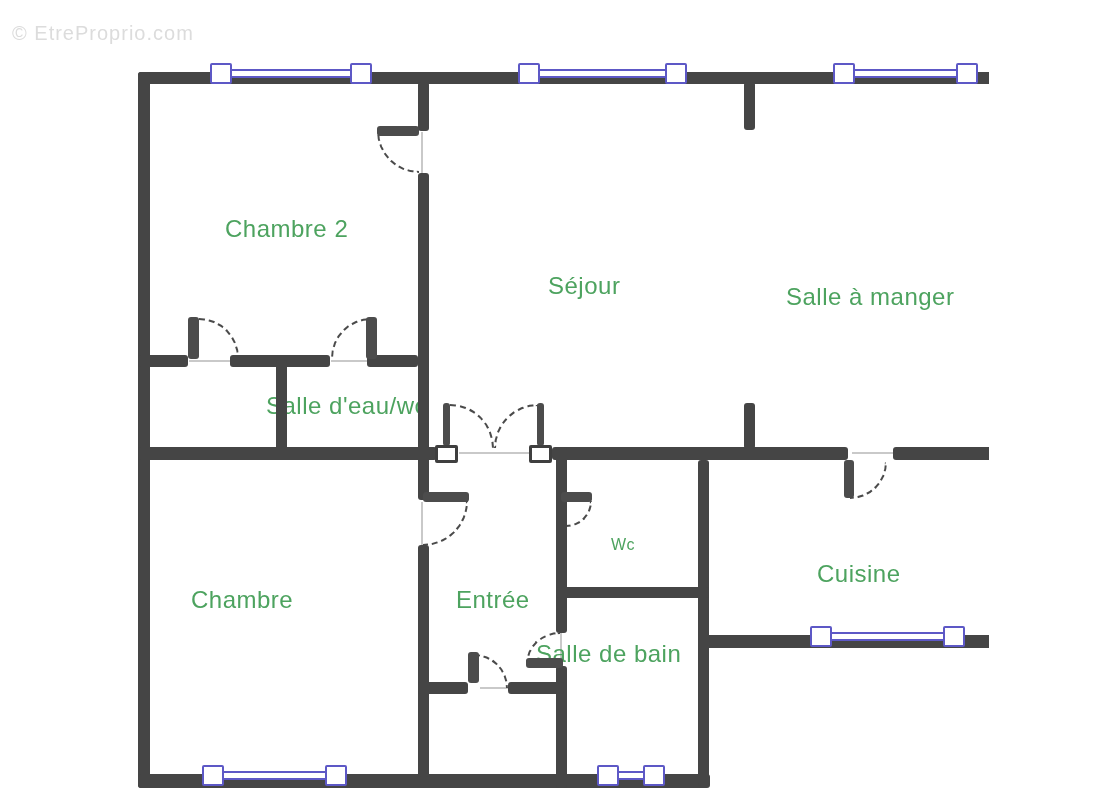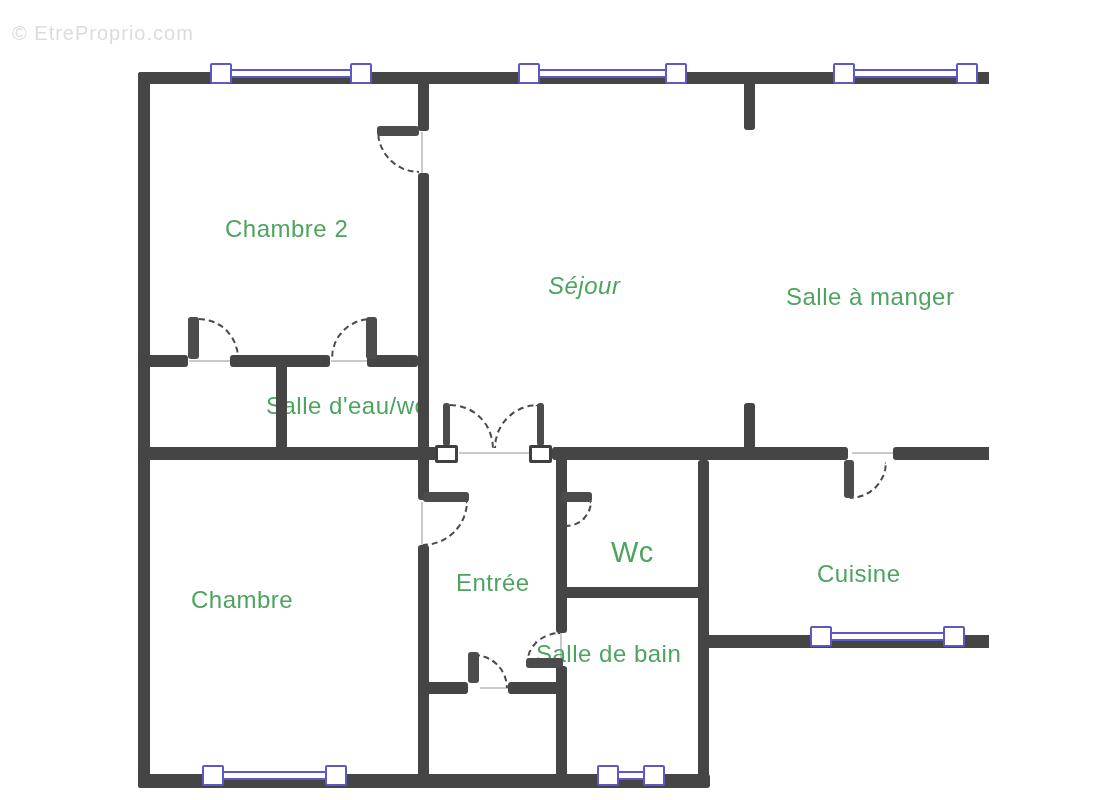--- a/index.html
+++ b/index.html
@@ -16,21 +16,21 @@
   .arc.tr{border-top:2px dashed #4a4a4a;border-right:2px dashed #4a4a4a;border-top-right-radius:100% 100%;}
   .arc.bl{border-bottom:2px dashed #4a4a4a;border-left:2px dashed #4a4a4a;border-bottom-left-radius:100% 100%;}
   .arc.br{border-bottom:2px dashed #4a4a4a;border-right:2px dashed #4a4a4a;border-bottom-right-radius:100% 100%;}
   .window{position:absolute;z-index:4;}
   .win-line{position:absolute;left:18px;right:18px;top:50%;height:9px;margin-top:-5px;
     border-top:2px solid #5d58c6;border-bottom:2px solid #5d58c6;background:#fff;box-sizing:border-box;}
   .win-box{position:absolute;top:0;width:22px;height:100%;background:#fff;border:2px solid #5d58c6;
     border-radius:2px;box-sizing:border-box;}
   .win-box.left{left:0;} .win-box.right{right:0;}
   .room-label{position:absolute;color:#4da35f;font-size:24px;white-space:nowrap;z-index:2;letter-spacing:0.5px;}
-  .room-label.small{font-size:29px;}
+  .room-label.small{font-size:16px;}
   #watermark{position:absolute;left:12px;top:22px;color:#dcdcdc;font-size:20px;z-index:6;letter-spacing:1px;}
 </style>
 </head>
 <body>
 
 <div id="stage">
   <div id="watermark">© EtreProprio.com</div>
   <div id="plan-layers">
       <div class="threshold" style="left: 189px; top: 360px; width: 41px; height: 2px;"></div>
       <div class="threshold" style="left: 331px; top: 360px; width: 36px; height: 2px;"></div>
@@ -110,22 +110,22 @@
         <div class="win-line"></div>
         <div class="win-box left"></div>
         <div class="win-box right"></div>
       </div>
       <div class="window" style="left: 597px; top: 765px; width: 68px; height: 21px;">
         <div class="win-line"></div>
         <div class="win-box left"></div>
         <div class="win-box right"></div>
       </div>
       <div class="room-label" style="left: 225px; top: 215px;">Chambre 2</div>
-      <div class="room-label" style="left: 548px; top: 272px; font-style: italic;">Séjour</div>
+      <div class="room-label" style="left: 548px; top: 272px;">Séjour</div>
       <div class="room-label" style="left: 786px; top: 283px;">Salle à manger</div>
       <div class="room-label" style="left: 266px; top: 392px;">Salle d'eau/wc</div>
       <div class="room-label" style="left: 191px; top: 586px;">Chambre</div>
-      <div class="room-label" style="left: 456px; top: 569px;">Entrée</div>
+      <div class="room-label" style="left: 456px; top: 586px;">Entrée</div>
       <div class="room-label small" style="left: 611px; top: 536px;">Wc</div>
       <div class="room-label" style="left: 536px; top: 640px;">Salle de bain</div>
       <div class="room-label" style="left: 817px; top: 560px;">Cuisine</div>
     </div>
 </div>
 
 </body></html>

